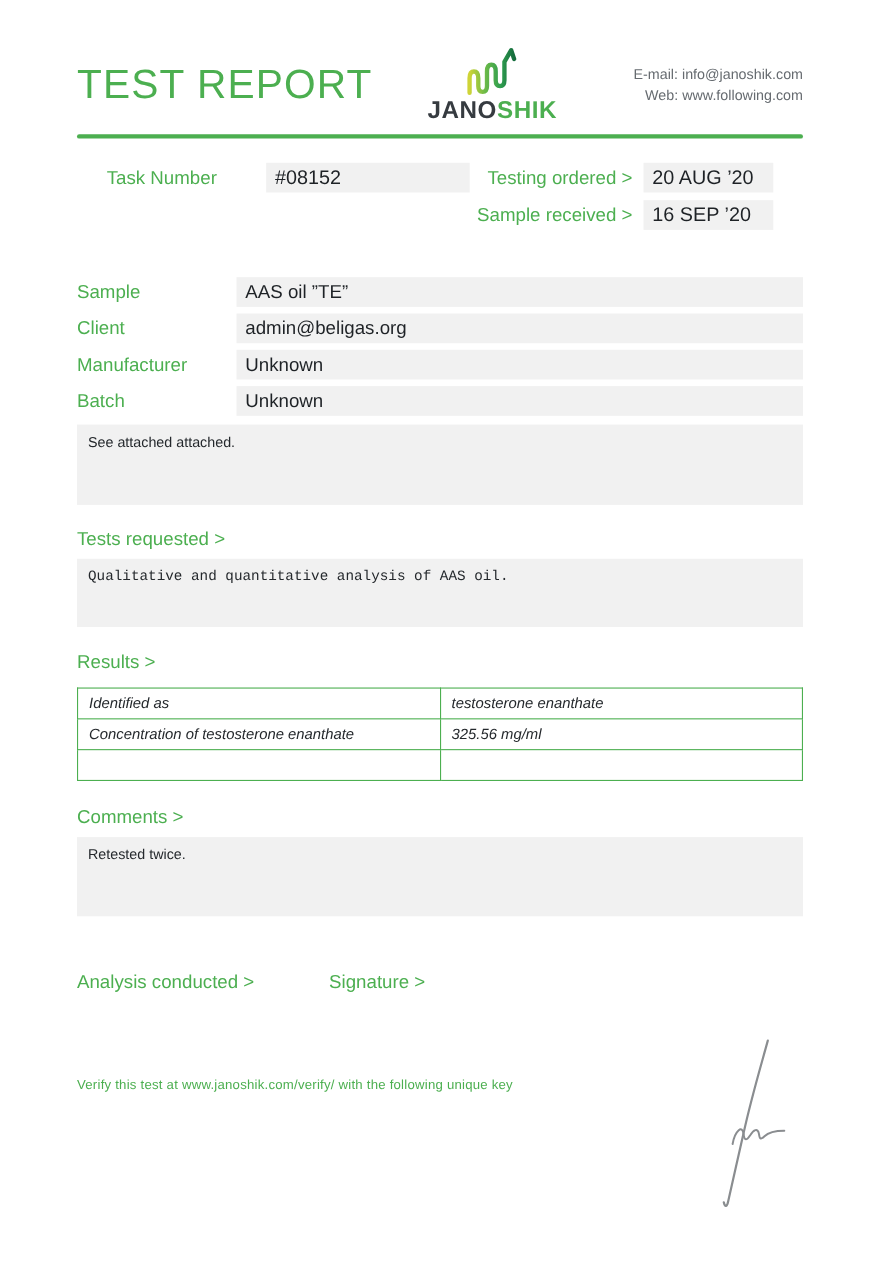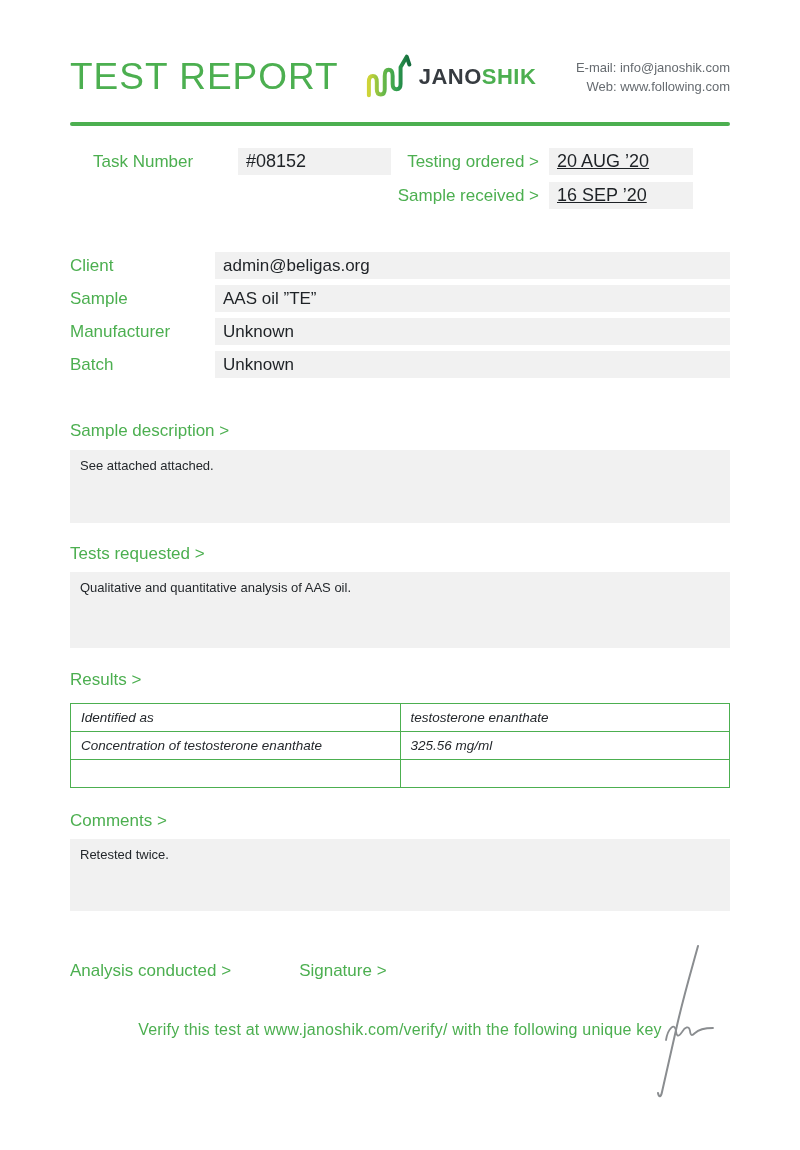--- a/index.html
+++ b/index.html
@@ -8,70 +8,70 @@
     width:800px; height:1150px;
     font-family:"Liberation Sans", sans-serif;
     color:#24282c;
     overflow:hidden;
   }
   .page { position:relative; width:800px; height:1150px; padding:0 70px; }
 
   
   .header { margin-top:42px; height:70px; display:flex; align-items:center;justify-content:space-between; }
   .title { font-size:37px; font-weight:400; color:#4caf50; letter-spacing:1px; white-space:nowrap; }
-  .logo { margin-left:22px; display:flex; flex-direction:row; align-items:center; }
+  .logo { margin-left:50px; display:flex; flex-direction:column; align-items:center; }
   .logo-icon { width:58px; height:44px; margin-bottom:2px; }
   .logo-text { font-size:22px; font-weight:bold; letter-spacing:0.5px; color:#363b40; line-height:22px; }
   .logo-text .green { color:#4caf50; }
   .contact { margin-left:auto; text-align:right; font-size:13px; color:#666b70; line-height:19px; white-space:nowrap; }
 
   .rule { height:4px; background:#4caf50; border-radius:2px; margin-top:10px; }
 
   
-  .meta { margin-top:22px; display:flex; justify-content:flex-start; align-items:flex-start;margin-left:23px; }
+  .meta { margin-top:22px; display:flex; justify-content:center; align-items:flex-start; }
   .meta-left { display:flex; align-items:center; }
   .g-label { font-size:17px; color:#4caf50; }
   .meta-left .g-label { width:145px; }
   .value-box { background:#f1f1f1; color:#1e2226; }
-  .task-box { width:153px; height:27px; line-height:27px; font-size:18px; padding-left:8px; }
+  .task-box { width:185px; height:27px; line-height:27px; font-size:18px; padding-left:8px; }
   .meta-right .m-row { display:flex; align-items:center; justify-content:flex-end; margin-bottom:7px; }
   .meta-right .g-label { width:148px; text-align:right; margin-right:10px; }
-  .date-box { width:144px; height:27px; line-height:27px; font-size:18px; padding-left:8px;text-decoration:underline; }
+  .date-box { width:118px; height:27px; line-height:27px; font-size:18px; padding-left:8px; }
 
   
   .details { margin-top:36px; }
   .detail-row { display:flex; align-items:center; margin-bottom:6px; }
   .detail-row .g-label { width:145px; }
   .detail-row .value { flex:1; height:27px; line-height:27px; background:#f1f1f1; padding-left:8px; font-size:17px; color:#1e2226; }
 
   
   .section-heading { font-size:17px; color:#4caf50; line-height:22px; }
   .mt-desc { margin-top:42px; }
   .mt-sec  { margin-top:20px; }
   .mt-res  { margin-top:21px; }
   .mt-com  { margin-top:22px; }
   .text-box { background:#f1f1f1; padding:8px 10px; font-size:13px; color:#24282c; margin-top:8px; }
   .box-desc { height:73px; }
-  .box-tests { height:76px; margin-top:7px; }
+  .box-tests { height:62px; margin-top:7px;font-family:Liberation Mono, monospace; }
   .box-comments { height:72px; margin-top:7px; }
 
   table.results { width:100%; border-collapse:collapse; margin-top:12px; }
   table.results td {
     border:1.5px solid #4caf50; height:28px; font-size:13.5px;
     padding:0 10px; width:50%; color:#24282c;font-style:italic;
   }
 
   
   .analysis { margin-top:50px; display:flex; align-items:center; }
   .analysis .g-label { margin-right:8px; }
   .analysis-date { width:152px; height:28px; line-height:28px; font-size:18px; background:#f1f1f1; padding-left:8px; color:#1e2226; }
   .sig-label { margin-left:60px; }
   .signature { position:absolute; top:898px; right:80px; width:82px; height:164px; }
 
-  .verify { margin-top:40px; font-size:16px; color:#4caf50; letter-spacing:0.2px; white-space:nowrap;text-align:center; }
+  .verify { margin-top:76px; font-size:12px; color:#4caf50; letter-spacing:0.2px; white-space:nowrap; }
   .key-box { margin-top:10px; height:29px; line-height:29px; text-align:center; font-size:14px; background:#f0f0f0; color:#2b2f33; }
 </style>
 </head>
 <body>
 
 <div class="page">
 
   <div class="header">
     <div class="title">TEST REPORT</div>
 
@@ -116,38 +116,37 @@
       </div>
       <div class="m-row">
         <div class="g-label">Sample received &gt;</div>
         <div class="value-box date-box">16 SEP ’20</div>
       </div>
     </div>
   </div>
 
   <div class="details">
     <div class="detail-row">
+      <div class="g-label">Sample</div>
+      <div class="value">AAS oil ”TE”</div>
+    </div>
+    <div class="detail-row">
       <div class="g-label">Client</div>
       <div class="value">admin@beligas.org</div>
-    </div>
-    <div class="detail-row">
-      <div class="g-label">Sample</div>
-      <div class="value">AAS oil ”TE”</div>
     </div>
     <div class="detail-row">
       <div class="g-label">Manufacturer</div>
       <div class="value">Unknown</div>
     </div>
     <div class="detail-row">
       <div class="g-label">Batch</div>
       <div class="value">Unknown</div>
     </div>
   </div>
 
-  <div class="section-heading mt-desc">Sample description &gt;</div>
   <div class="text-box box-desc">See attached attached.</div>
 
   <div class="section-heading mt-sec">Tests requested &gt;</div>
   <div class="text-box box-tests">Qualitative and quantitative analysis of AAS oil.</div>
 
   <div class="section-heading mt-res">Results &gt;</div>
   <table class="results">
     <tbody>
       <tr>
         <td>Identified as</td>

